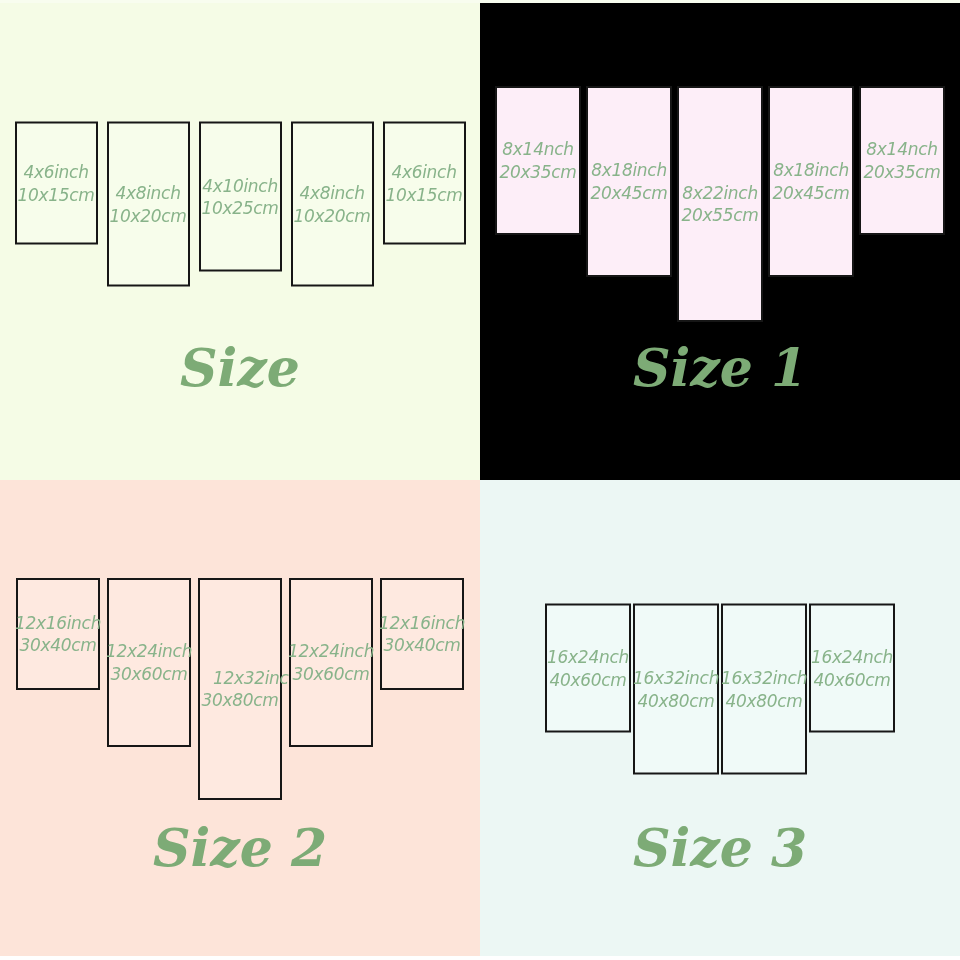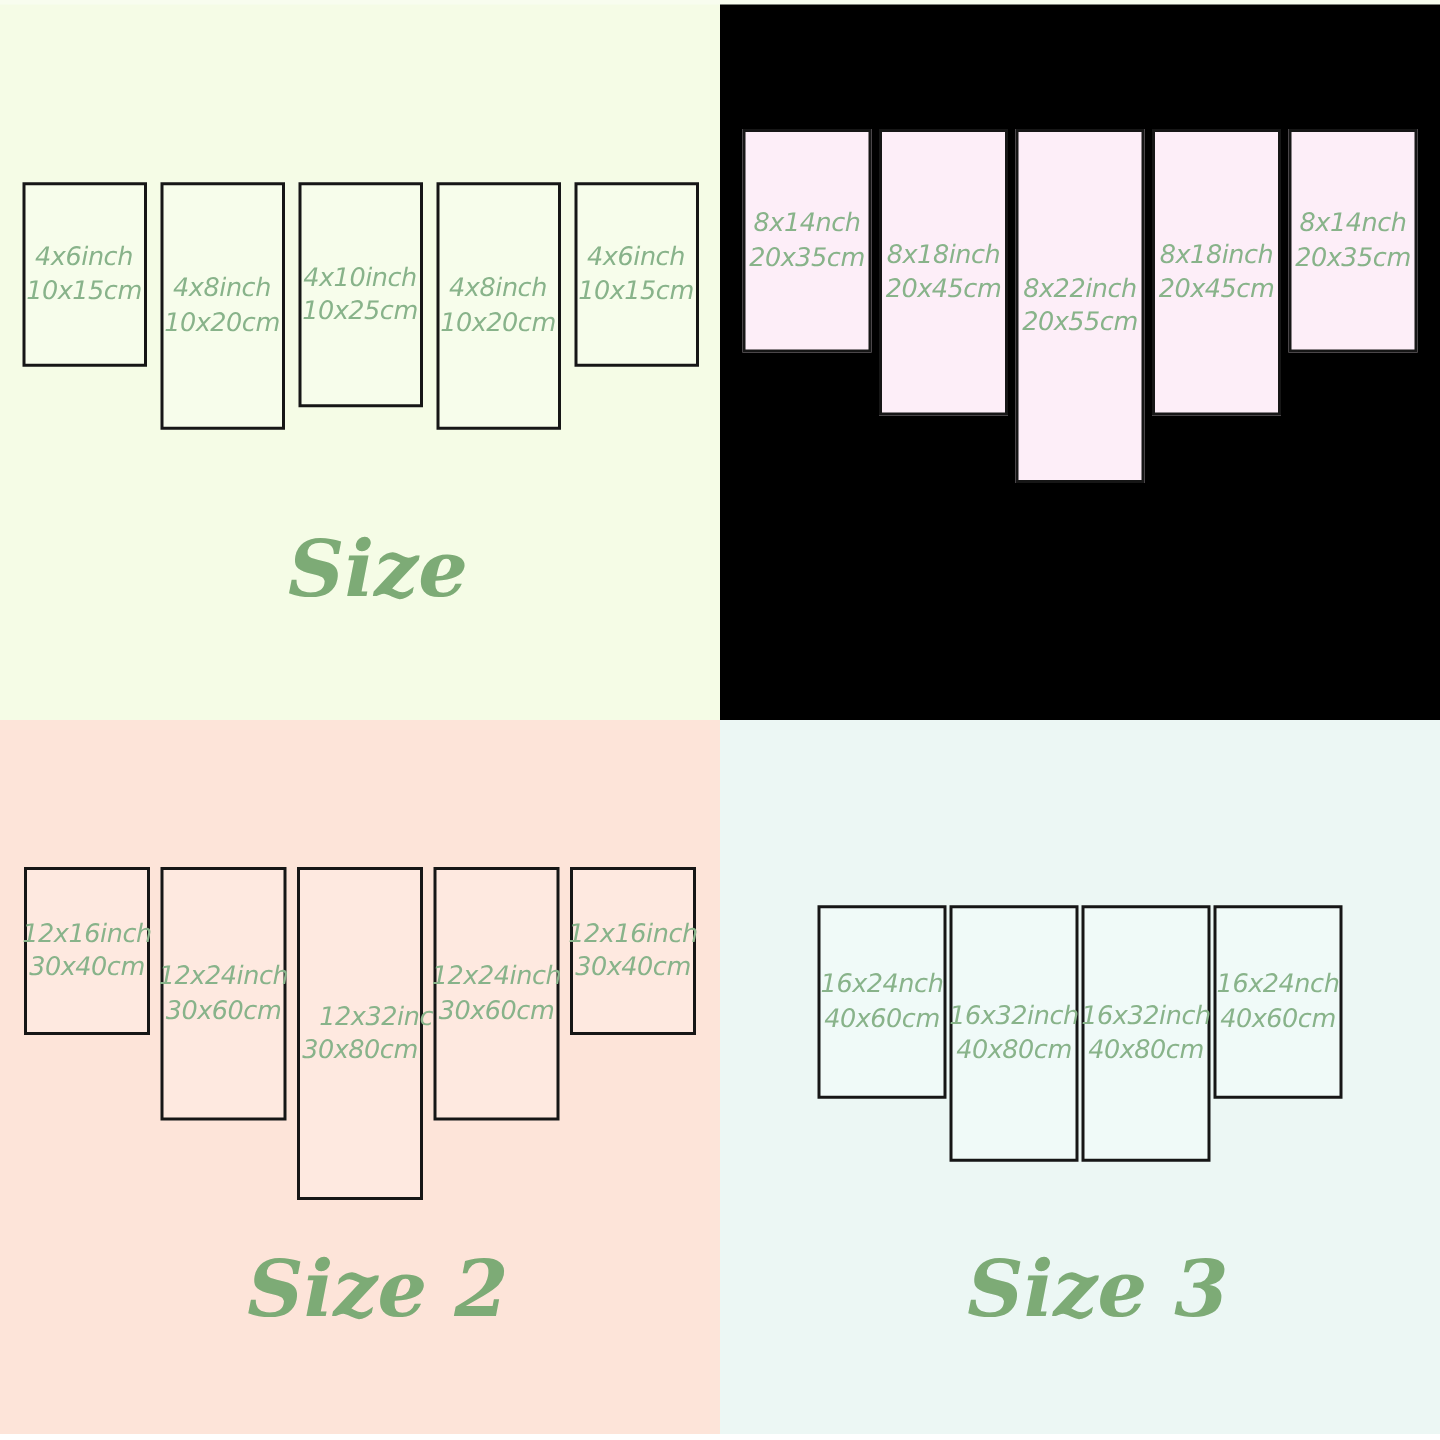--- a/index.html
+++ b/index.html
@@ -30,21 +30,21 @@
   }
   .panel-line {
     font-family: "DejaVu Sans", sans-serif;
     font-style: italic;
     font-size: 17px;
     line-height: 1.3;
     white-space: nowrap;
     letter-spacing: -0.3px;
   }
   .title {
-    position: absolute; left: 0; width: 100%; margin: 12px;
+    position: absolute; left: 0; width: 100%; margin: 0;
     text-align: center;
     font-family: "DejaVu Serif", serif;
     font-style: italic; font-weight: 700;
     font-size: 52px; line-height: 1;
   }
   .quad.top .title    { top: 342px; }
   .quad.bottom .title { top: 342px; }
   .edge-top {
     position: absolute; top: 0; left: 0; width: 100%; height: 3px;
     background: #f8fdef; z-index: 5;
@@ -101,20 +101,21 @@
       </div>
       <div class="panel" style="width: 86px; height: 191px; background: rgb(253, 238, 248); border-color: rgb(22, 22, 22);">
         <span class="panel-line" style="color: rgb(136, 179, 138);">8x18inch</span>
         <span class="panel-line" style="color: rgb(136, 179, 138);">20x45cm</span>
       </div>
       <div class="panel" style="width: 86px; height: 149px; background: rgb(253, 238, 248); border-color: rgb(22, 22, 22);">
         <span class="panel-line" style="color: rgb(136, 179, 138);">8x14nch</span>
         <span class="panel-line" style="color: rgb(136, 179, 138);">20x35cm</span>
       </div>
     </div>
+    <h2 class="title" style="color: rgb(125, 171, 118);">Size 1</h2>
   </section>
 
   <section class="quad bottom" style="background: rgb(253, 228, 217);">
     <div class="row" style="gap: 7px;">
       <div class="panel" style="width: 84px; height: 112px; background: rgb(254, 233, 224); border-color: rgb(22, 22, 22);">
         <span class="panel-line" style="color: rgb(136, 179, 138);">12x16inch</span>
         <span class="panel-line" style="color: rgb(136, 179, 138);">30x40cm</span>
       </div>
       <div class="panel" style="width: 84px; height: 169px; background: rgb(254, 233, 224); border-color: rgb(22, 22, 22);">
         <span class="panel-line" style="color: rgb(136, 179, 138);">12x24inch</span>

